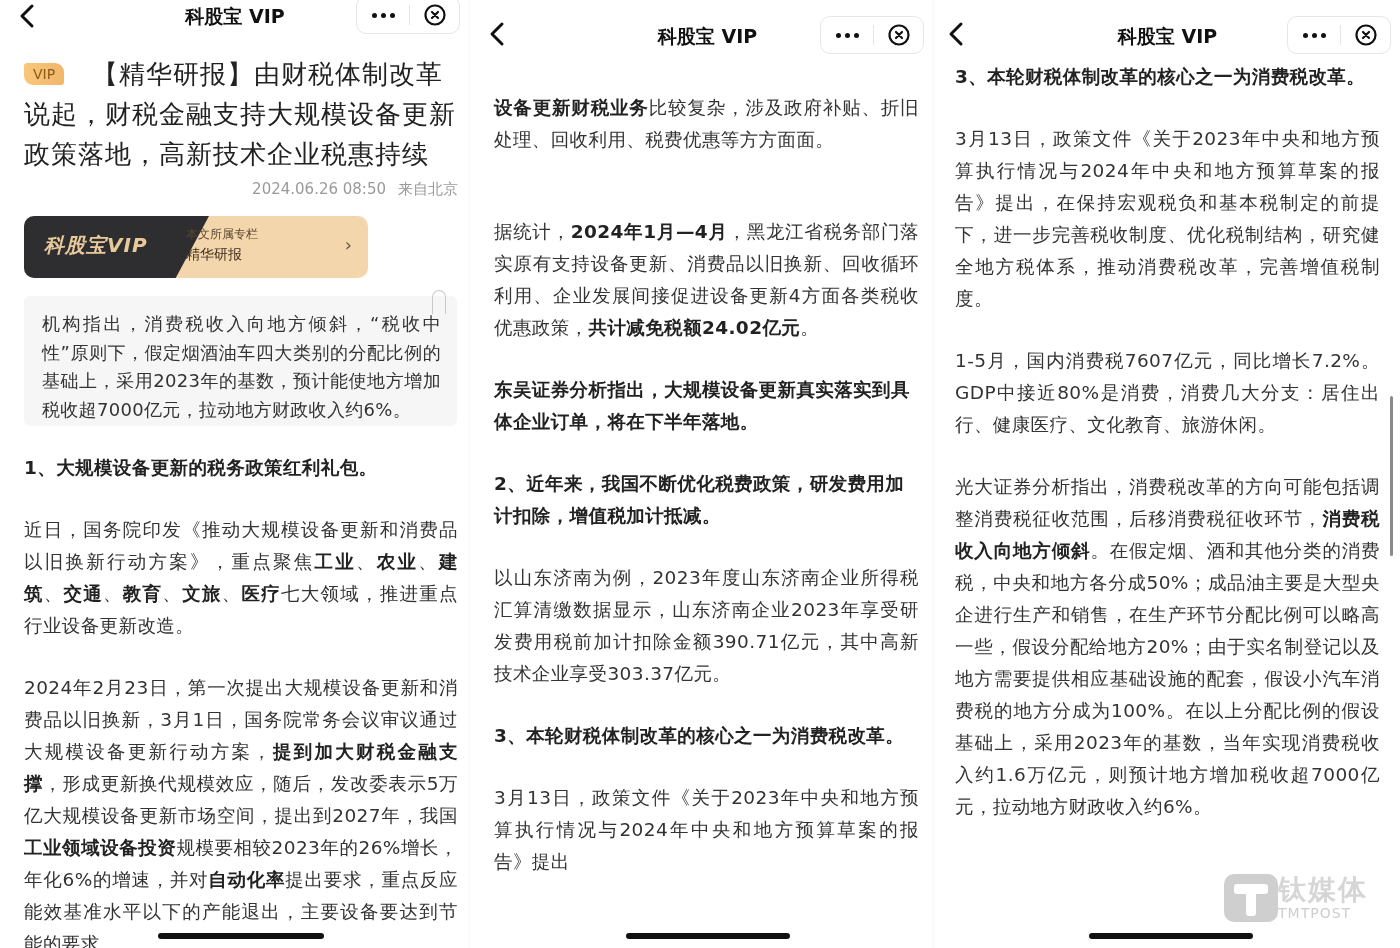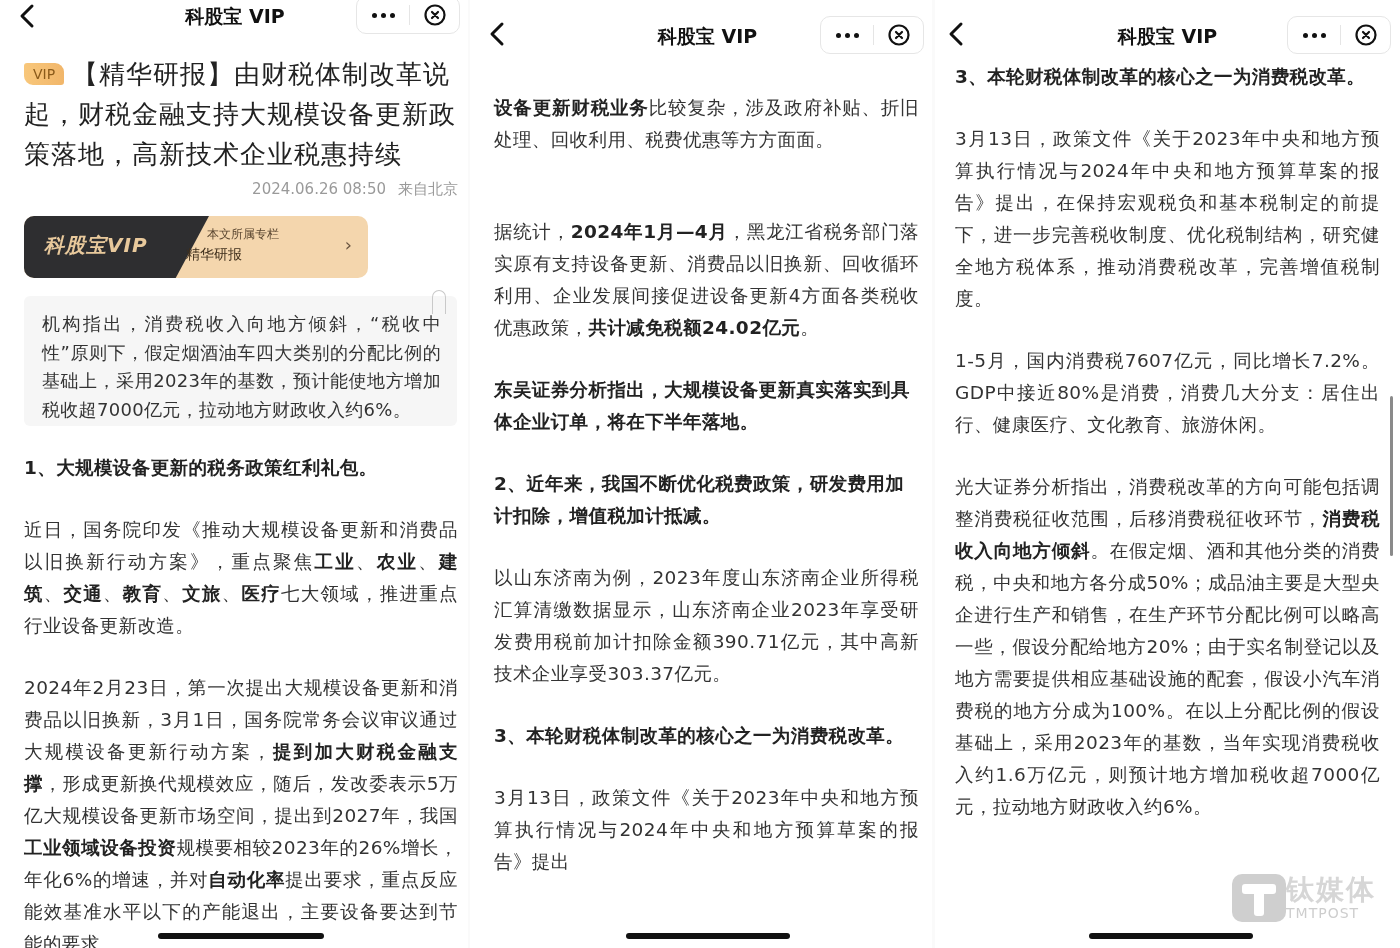--- a/index.html
+++ b/index.html
@@ -27,40 +27,40 @@
 
   
   .content { position: absolute; left: 24px; right: 14px; }
   .p { font-size: 18.5px; line-height: 32px; color: #333; letter-spacing: 0.4px; text-align: justify; }
   .p b { color: #222; }
   .h { font-size: 18.5px; line-height: 32px; color: #222; font-weight: bold; letter-spacing: 0.4px; }
   .gap { height: 30px; }
 
   
   .title-row { font-size: 26px; line-height: 40px; color: #222; letter-spacing: 1px; }
-  .vip-tag { display: inline-block; width: 40px; height: 22px; line-height: 22px; text-align: center; font-size: 14px; color: #8a5a1a; background: linear-gradient(90deg,#f8c77b,#f1b66a); border-radius: 3px 9px 3px 9px; vertical-align: 4px; margin-right: 8px; font-weight: normal; letter-spacing: 0; }
+  .vip-tag { display: inline-block; width: 40px; height: 22px; line-height: 22px; text-align: center; font-size: 14px; color: #8a5a1a; background: linear-gradient(90deg,#f8c77b,#f1b66a); border-radius: 3px 9px 3px 9px; vertical-align: 4px; margin-right: 28px; font-weight: normal; letter-spacing: 0; }
   .meta { font-size: 15px; color: #9a9a9a; margin-top: 6px; text-align: right; }
   .meta span + span { margin-left: 12px; }
 
   .vip-banner { position: absolute; left: 24px; top: 216px; width: 344px; height: 62px; border-radius: 10px; overflow: hidden; background: #f4d6ad; }
   .vip-banner .dark { position: absolute; left: 0; top: 0; height: 100%; width: 185px; background: #2e2e30; clip-path: polygon(0 0, 100% 0, 82% 100%, 0 100%); }
   .vip-banner .logo { position: absolute; left: 20px; top: 16px; font-size: 20px; font-weight: bold; font-style: italic; color: #e8c99c; letter-spacing: 1px; }
-  .vip-banner .col-label { position: absolute; left: 162px; top: 10px; font-size: 12px; color: #5a4630; margin-left: 21px; }
+  .vip-banner .col-label { position: absolute; left: 162px; top: 10px; font-size: 12px; color: #5a4630; }
   .vip-banner .col-name { position: absolute; left: 162px; top: 30px; font-size: 14px; color: #3f2f1c; }
   .vip-banner .chev { position: absolute; right: 16px; top: 18px; font-size: 18px; color: #6a5540; }
 
   .summary { position: absolute; left: 24px; top: 296px; width: 433px; height: 130px; background: #f6f6f6; border-radius: 6px; padding: 14px 16px 0 18px; }
   .summary .p { font-size: 18px; line-height: 28.5px; color: #333; letter-spacing: 0.3px; }
   .clip-handle { position: absolute; left: 432px; top: 290px; width: 14px; height: 24px; border: 1.5px solid #c9c9c9; border-bottom: none; border-radius: 7px 7px 0 0; }
 
   .home-bar { position: absolute; height: 6px; border-radius: 3px; background: #111; }
 
   .scrollbar-v { position: absolute; width: 3px; background: #8a8a8a; border-radius: 2px; }
 
-  .watermark { position: absolute; right: 24px; bottom: 26px; display: flex; align-items: center; gap: 0; opacity: 0.85; justify-content: flex-end; }
+  .watermark { position: absolute; right: 32px; bottom: 26px; display: flex; align-items: center; gap: 0; opacity: 0.85; justify-content: flex-end; }
   .watermark .t-box { width: 54px; height: 48px; border-radius: 10px; background: #c7c7c7; position: relative; }
   .watermark .t-box::before { content: ""; position: absolute; left: 10px; right: 10px; top: 10px; height: 10px; background: #fff; border-radius: 3px; }
   .watermark .t-box::after { content: ""; position: absolute; left: 22px; top: 16px; width: 10px; height: 26px; background: #fff; border-radius: 3px; }
   .watermark .wm-text { display: flex; flex-direction: column; line-height: 1; }
   .watermark .wm-cn { font-size: 28px; color: #cfcfcf; font-weight: bold; letter-spacing: 2px; }
   .watermark .wm-en { font-size: 14px; color: #c5c5c5; letter-spacing: 1px; margin-top: 2px; }
 </style>
 </head>
 <body>
 

